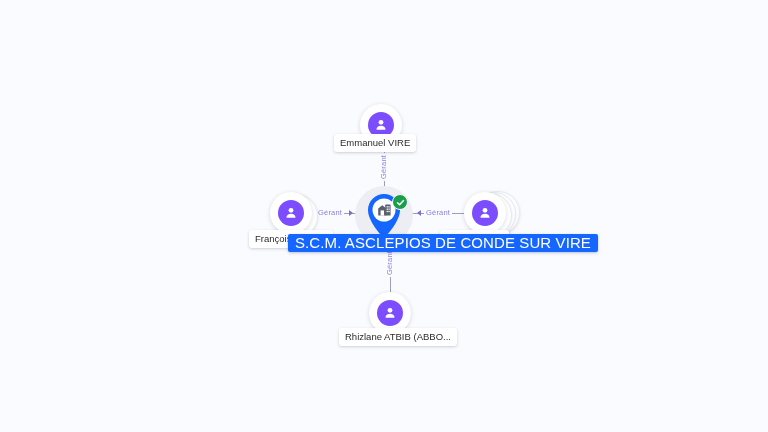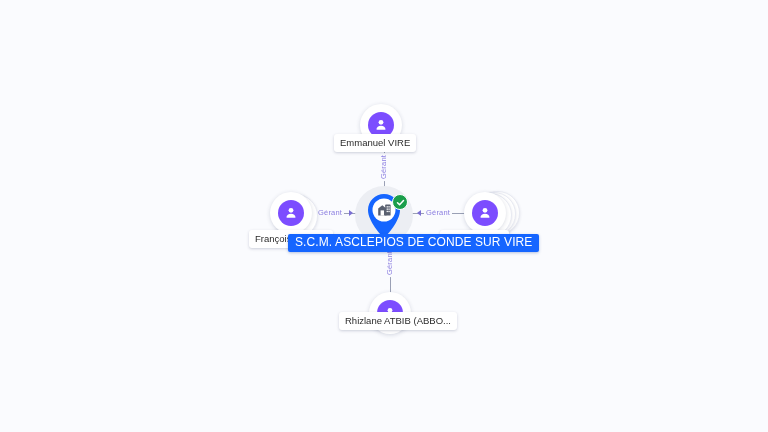--- a/index.html
+++ b/index.html
@@ -161,21 +161,21 @@
     align-items: center;
     justify-content: center;
     z-index: 9;
   }
   .verified-badge svg { display: block; }
 
   #company-label {
     position: absolute;
     background: #1565ff;
     color: #ffffff;
-    font-size: 12px;
+    font-size: 15px;
     line-height: 13px;
     letter-spacing: 0.1px;
     padding: 2px 7px 3px 7px;
     border-radius: 2px;
     white-space: nowrap;
     z-index: 10;
     box-shadow: 0 1px 3px rgba(20,60,150,0.3);
   }
 </style>
 </head>
@@ -250,21 +250,21 @@
       <div class="person-disc">
         <div class="person-avatar">
           <svg width="16" height="16" viewBox="0 0 24 24" fill="#ffffff">
             <circle cx="12" cy="8" r="3.6"></circle>
             <path d="M12 13c-3.9 0-6.6 2.1-6.6 4.6V19h13.2v-1.4C18.6 15.1 15.9 13 12 13z"></path>
           </svg>
         </div>
       </div>
     </div>
   </div>
-  <div class="node-label" style="left:339px; top:312px;">Rhizlane ATBIB (ABBO...</div>
+  <div class="node-label" style="left:339px; top:328px;">Rhizlane ATBIB (ABBO...</div>
 
   <div id="company-node" style="left:355px; top:186px; width:58px; height:58px;">
     <div class="company-halo"></div>
     <div class="company-pin">
       <svg width="36" height="46" viewBox="0 0 36 46">
         <path d="M18 1C9.2 1 2 8.1 2 16.9c0 11.5 13.6 25.6 14.2 26.2a2.5 2.5 0 0 0 3.6 0C20.4 42.5 34 28.4 34 16.9 34 8.1 26.8 1 18 1z" fill="#1565ff"></path>
         <circle cx="18" cy="17" r="11.5" fill="#ffffff"></circle>
         <g fill="#5a6170">
           <rect x="19.2" y="11.6" width="5.4" height="11" rx="0.6"></rect>
           <path d="M12.2 15.6l4.1-3.3 4.1 3.3v7h-8.2z"></path>

